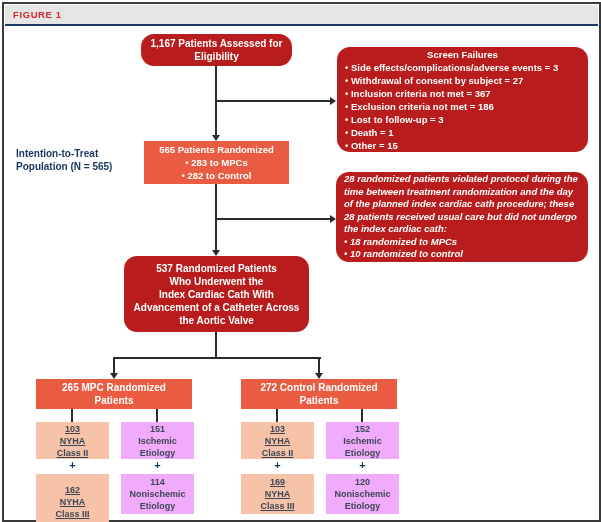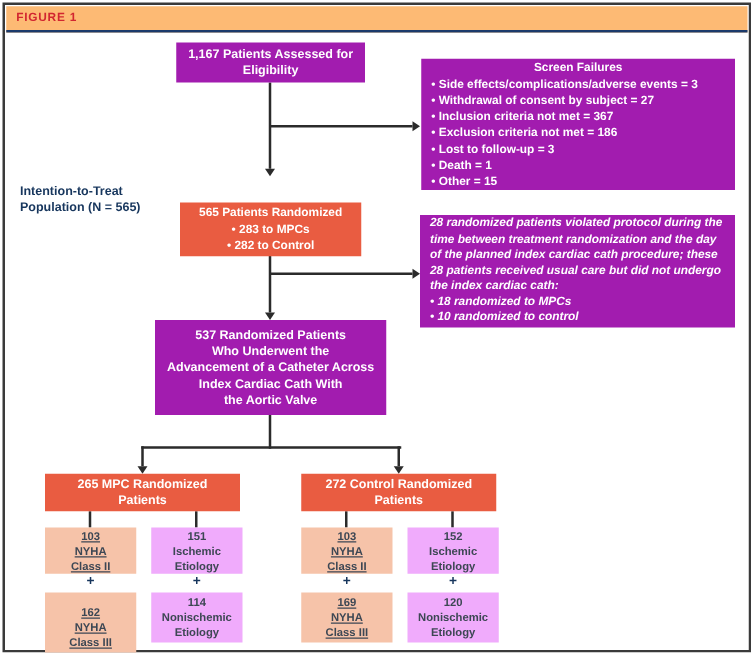--- a/index.html
+++ b/index.html
@@ -1,44 +1,44 @@
 <!DOCTYPE html>
 <html><head>
 <meta charset="utf-8">
 <style>
   html,body { margin:0; padding:0; background:#ffffff; }
   body { width:601px; height:522px; position:relative; font-family:"Liberation Sans", sans-serif; }
   .frame { position:absolute; left:2px; top:2px; width:595px; height:516px; border:2px solid #3a3a3a; background:#ffffff; }
   .canvas { position:absolute; left:0; top:0; right:0; bottom:0; }
 
-  .header { position:absolute; left:1px; top:1px; right:1px; height:19px; background:#fdba74;
+  .header { position:absolute; left:1px; top:1px; right:1px; height:19px; background:#e5e5e5;
             border-bottom:2px solid #1b3a6b; display:flex; align-items:center; padding-left:8px; }
   .figure-label { color:#d22630; font-size:9.5px; font-weight:bold; letter-spacing:0.6px; margin-right:10px; }
   .figure-title { color:#17365d; font-size:10px; font-weight:bold; }
 
   .box { position:absolute; box-sizing:border-box; display:flex; flex-direction:column;
          align-items:center; justify-content:center; text-align:center; font-weight:bold; }
-  .blue   { background:#a21caf; color:#ffffff; }
+  .blue   { background:#b91c1c; color:#ffffff;border-radius:13px; }
   .red    { background:#e95c41; color:#ffffff; }
   .peach  { background:#f6c3a9; color:#3d4754;text-decoration:underline; }
   .salmon { background:#f0abfc; color:#3d4754; }
   .left-text { align-items:flex-start; text-align:left; }
 
   .label { position:absolute; color:#17365d; font-weight:bold; font-size:10px; line-height:12.5px; }
 
   .line { position:absolute; background:#2b2b2b; }
   .arrow-down  { position:absolute; width:0; height:0; border-left:4px solid transparent;
                  border-right:4px solid transparent; border-top:6px solid #2b2b2b; }
   .arrow-right { position:absolute; width:0; height:0; border-top:4px solid transparent;
                  border-bottom:4px solid transparent; border-left:6px solid #2b2b2b; }
 
   #box-assessed   { left:137px; top:30px;  width:151px; height:32px; font-size:10px;  line-height:13px; }
   #box-screen     { left:333px; top:43px;  width:251px; height:105px; font-size:9.5px; line-height:13px; padding:2px 8px; }
   #box-screen .sf-title { align-self:center;text-align:center; }
-  #box-randomized { left:140px; top:137px; width:145px; height:43px; font-size:9.5px; line-height:13px;margin-top:21px; }
+  #box-randomized { left:140px; top:137px; width:145px; height:43px; font-size:9.5px; line-height:13px; }
   #box-protocol   { left:332px; top:168px; width:252px; height:90px; font-size:9.5px; line-height:12.5px; padding:4px 8px;font-style:italic; }
   #box-analysis   { left:120px; top:252px; width:185px; height:76px; font-size:10px; line-height:13px; }
   #box-mpc        { left:32px;  top:375px; width:156px; height:30px; font-size:10px; line-height:13px; }
   #box-control    { left:237px; top:375px; width:156px; height:30px; font-size:10px; line-height:13px; }
 
   .sub { width:73px; font-size:9px; line-height:12px; }
   #sub-mpc-0 { left:32px;  top:418px; height:37px; }
   #sub-mpc-1 { left:117px; top:418px; height:37px; }
   #sub-mpc-2 { left:32px;  top:470px; height:56px; }
   #sub-mpc-3 { left:117px; top:470px; height:40px; }
@@ -131,22 +131,22 @@
     <div class="box blue left-text" id="box-protocol">
       <div>28 randomized patients violated protocol during the time between treatment randomization and the day of the planned index cardiac cath procedure; these 28 patients received usual care but did not undergo the index cardiac cath:</div>
       <div>• 18 randomized to MPCs</div>
       <div>• 10 randomized to control</div>
     </div>
 
 
     <div class="box blue" id="box-analysis">
       <div>537 Randomized Patients</div>
       <div>Who Underwent the</div>
+      <div>Index Cardiac Cath With</div>
       <div>Advancement of a Catheter Across</div>
-      <div>Index Cardiac Cath With</div>
       <div>the Aortic Valve</div>
     </div>
 
     <div class="box red" id="box-mpc">
       <div>265 MPC Randomized</div>
       <div>Patients</div>
     </div>
     <div class="box peach sub" id="sub-mpc-0">
       <div>103</div>
       <div>NYHA</div>

